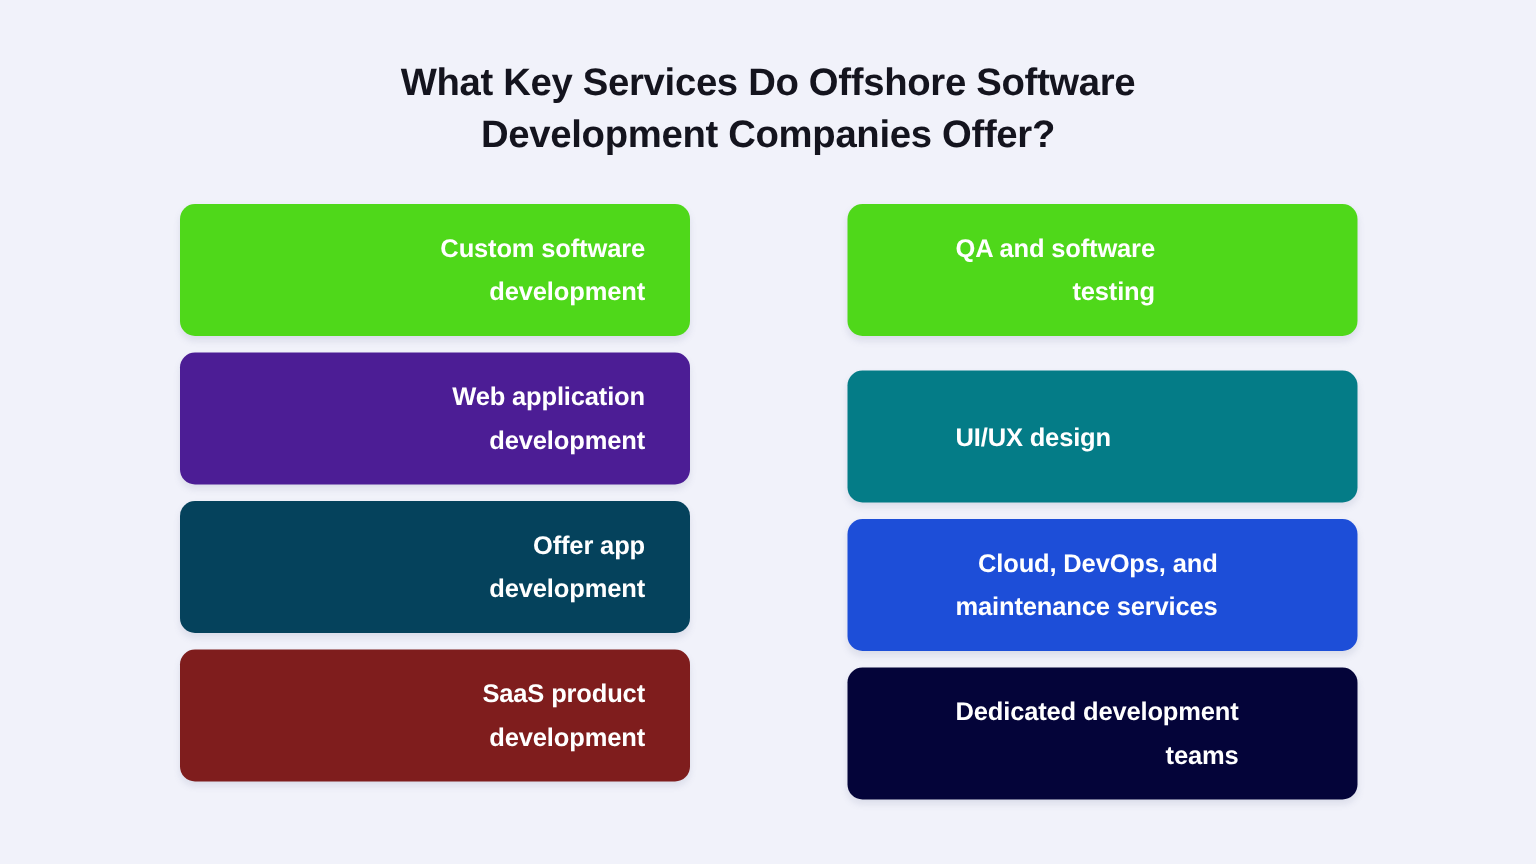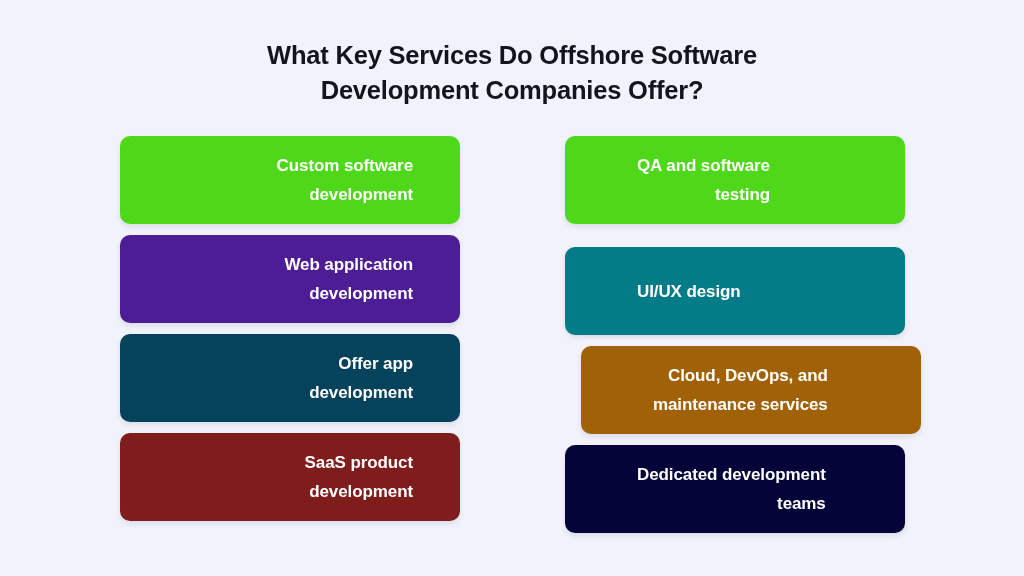--- a/index.html
+++ b/index.html
@@ -59,21 +59,21 @@
   .card-label {
     font-size: 17px;
     font-weight: bold;
     line-height: 29px;
     color: #ffffff;
     letter-spacing: -0.1px;
     white-space: pre-line;
   }
   .column-left .card {
     justify-content: flex-end;
-    padding-right: 47px;
+    padding-right: 30px;
   }
   .column-left .card-label {
     text-align: right;
   }
   .column-right .card {
     justify-content: flex-start;
     padding-left: 72px;
   }
   .column-right .card-label {
     text-align: right;
@@ -109,21 +109,21 @@
     </div>
 
     <div class="column column-right">
       <div class="card" style="background-color: rgb(79, 216, 26);">
         <span class="card-label">QA and software
 testing</span>
       </div>
       <div class="card" style="background-color: rgb(4, 124, 135); margin-top: 12px;">
         <span class="card-label">UI/UX design</span>
       </div>
-      <div class="card" style="background-color: #a16207; margin-left: 16px;">
+      <div class="card" style="background-color: #1d4ed8;">
         <span class="card-label">Cloud, DevOps, and
 maintenance services</span>
       </div>
       <div class="card" style="background-color: rgb(4, 4, 57);">
         <span class="card-label">Dedicated development
 teams</span>
       </div>
     </div>
 
   </div>

